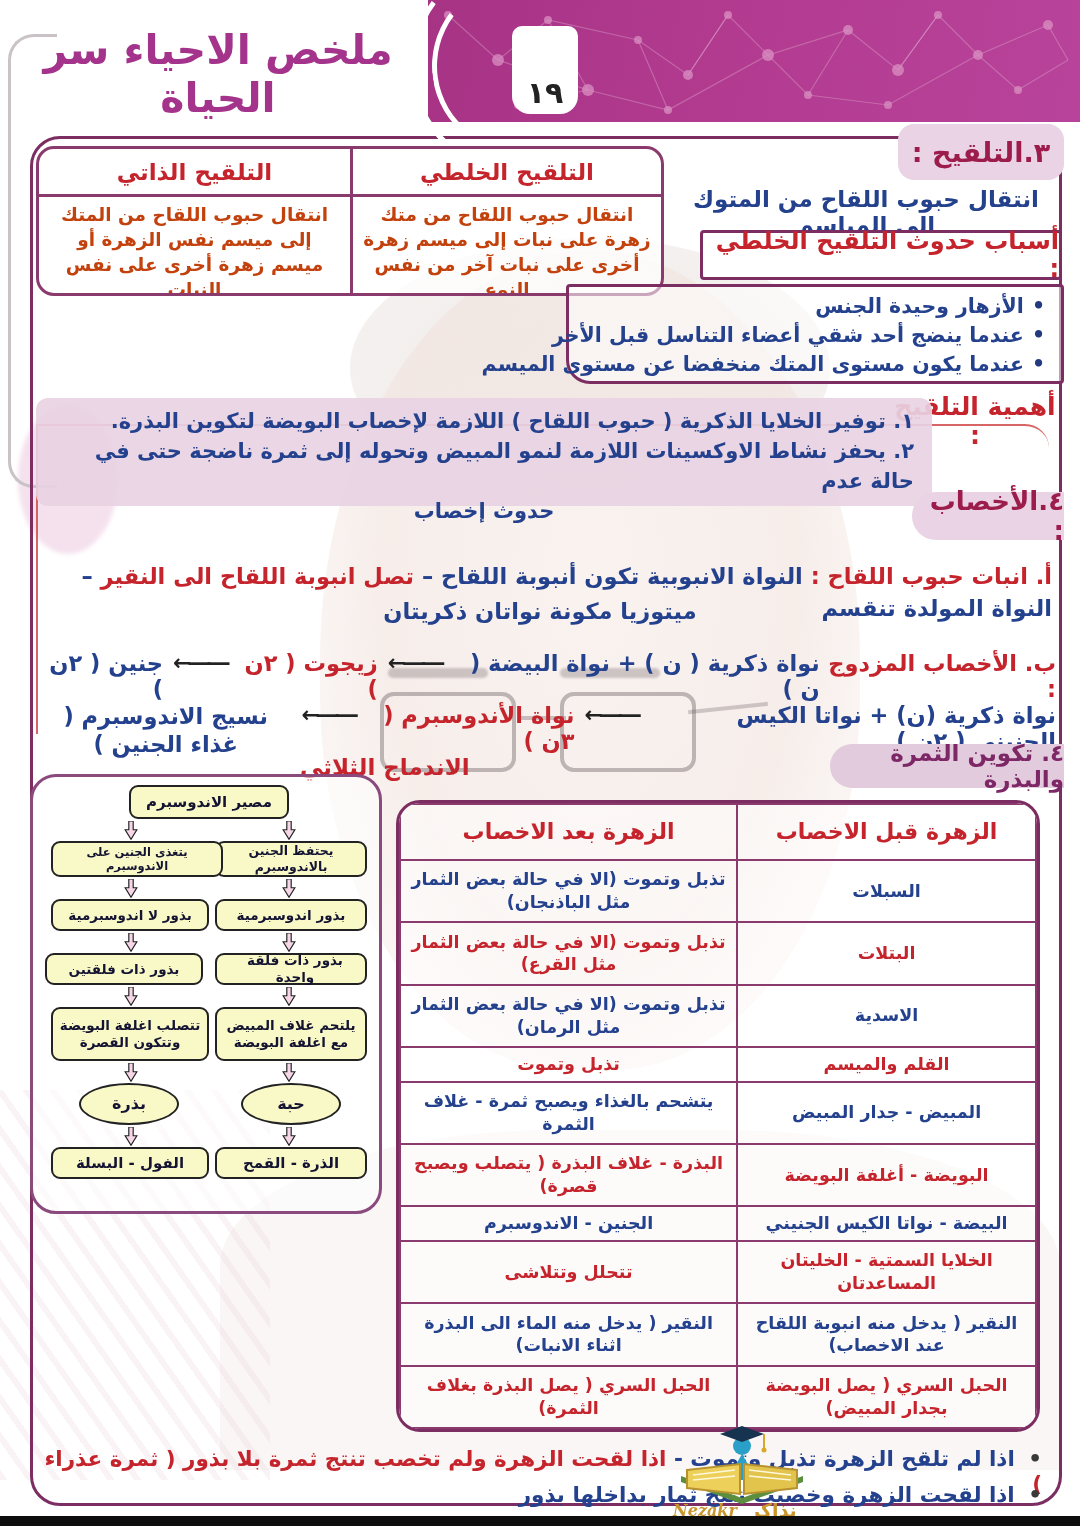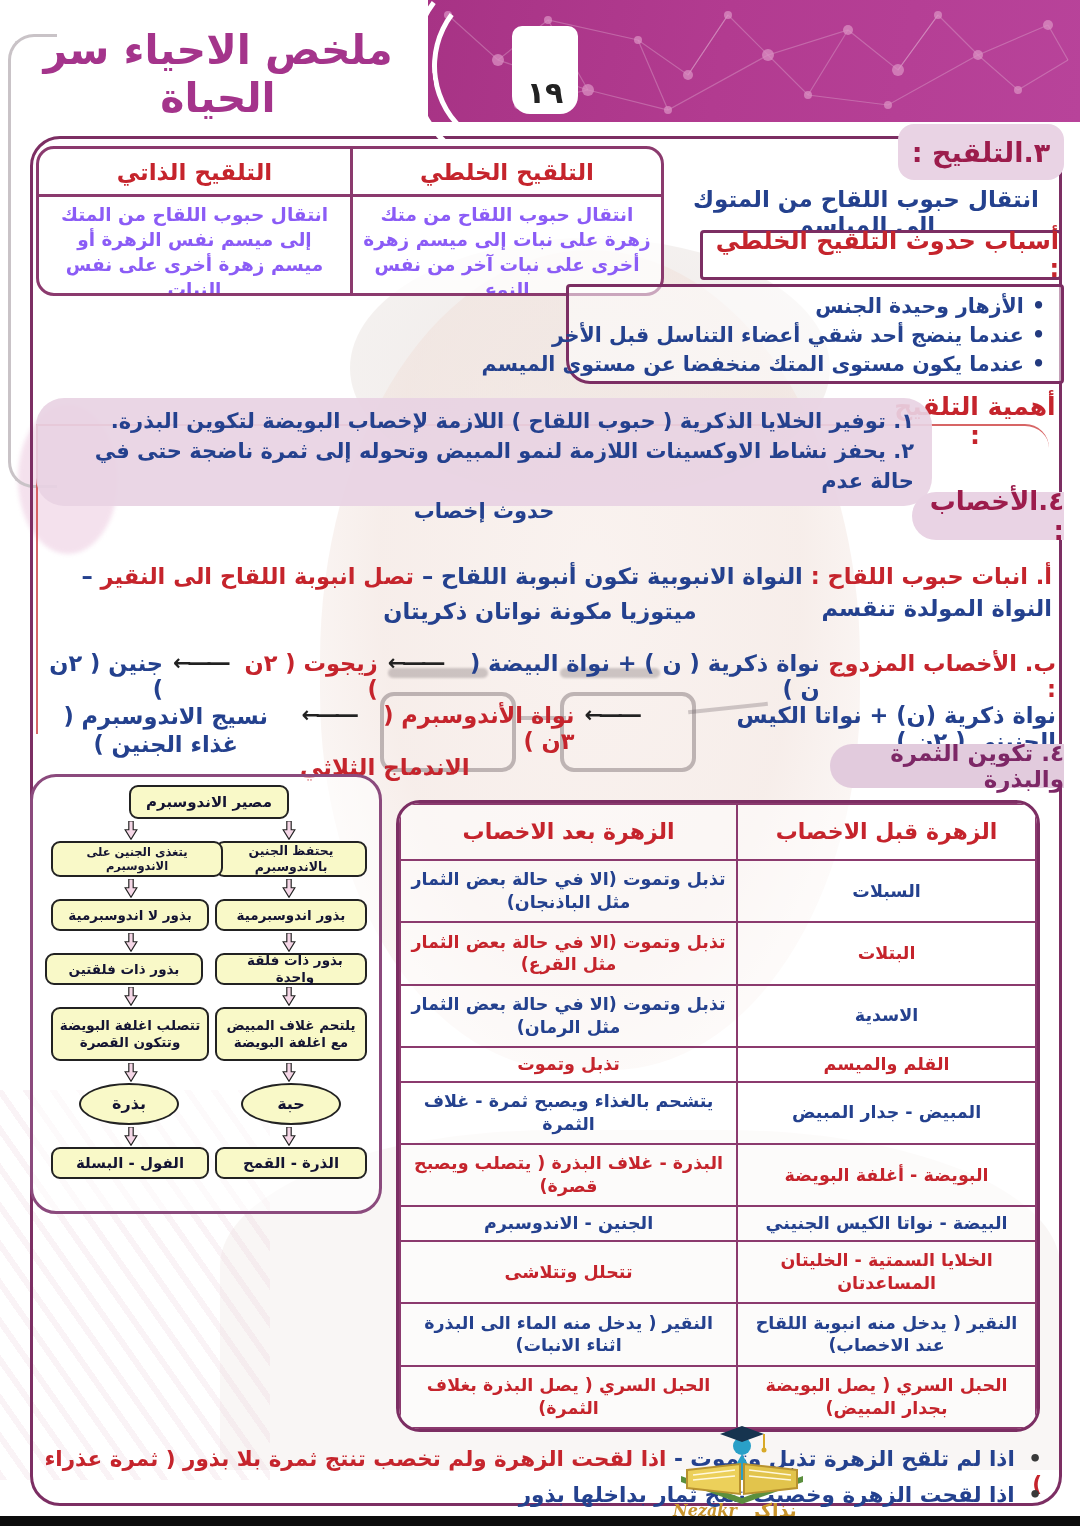--- a/index.html
+++ b/index.html
@@ -42,39 +42,39 @@
   #main-frame{position:absolute;left:30px;top:136px;width:1032px;height:1370px;z-index:1;
     border:3px solid #7c2e63;border-radius:30px;box-sizing:border-box;}
   #imp-redframe{position:absolute;left:36px;top:424px;width:1013px;height:310px;z-index:1;
     border-top:2px solid #d14b4b;border-left:2px solid #d14b4b;border-radius:0 24px 0 0;box-sizing:border-box;opacity:.85;}
   
   #cmp{position:absolute;left:36px;top:146px;width:628px;height:150px;z-index:2;
     border:3px solid #8b3a6e;border-radius:18px;background:rgba(255,255,255,.78);
     display:grid;grid-template-columns:1fr 1fr;grid-template-rows:48px 1fr;box-sizing:border-box;overflow:hidden;}
   .cmp-h{color:#c5242c;font-size:23px;display:flex;align-items:center;justify-content:center;
     border-bottom:3px solid #8b3a6e;}
-  .cmp-b{color:#8b5cf6;font-size:18.5px;display:flex;align-items:center;justify-content:center;
+  .cmp-b{color:#c2410c;font-size:18.5px;display:flex;align-items:center;justify-content:center;
     text-align:center;padding:6px 10px;line-height:1.35;}
   .cmp-divider{border-left:3px solid #8b3a6e;}
   
   .pill{background:#e9d3e4;color:#9c1c4c;display:flex;align-items:center;justify-content:center;}
   #s3-pill{position:absolute;left:898px;top:124px;width:166px;height:56px;z-index:2;border-radius:16px;font-size:27px;}
   #s3-def{position:absolute;left:676px;top:186px;width:380px;z-index:2;color:#24418e;font-size:23px;text-align:center;}
   #causes-box{position:absolute;left:700px;top:230px;width:362px;height:50px;z-index:2;
     border:3px solid #7c2e63;border-radius:4px;background:#fff;color:#c5242c;font-size:24px;
     display:flex;align-items:center;justify-content:center;box-sizing:border-box;}
   #bullets-box{position:absolute;left:566px;top:284px;width:498px;height:100px;z-index:2;
     border:3px solid #7c2e63;border-radius:4px 4px 4px 24px;background:rgba(255,255,255,.55);
     box-sizing:border-box;padding:5px 16px;}
   .cause{color:#24418e;font-size:20.5px;line-height:29px;white-space:nowrap;}
   .cause .dot{color:#233a7e;margin-left:8px;}
   
   #imp-label{position:absolute;left:886px;top:392px;width:178px;z-index:2;color:#c5242c;font-size:25px;text-align:center;}
   #imp-box{position:absolute;left:36px;top:398px;width:896px;height:108px;z-index:2;
-    background:rgba(232,210,227,.92);border-radius:28px;box-sizing:border-box;
+    background:rgba(232,210,227,.92);border-radius:12px;box-sizing:border-box;
     padding:8px 18px;color:#24418e;font-size:21px;line-height:30px;}
   #imp-box .center{text-align:center;}
   #imp-box .right{text-align:right;}
   
   #s4-pill{position:absolute;left:912px;top:492px;width:152px;height:48px;z-index:2;
     border-radius:24px 0 0 24px;font-size:26px;}
   #line-a{position:absolute;left:50px;top:560px;width:1002px;z-index:2;font-size:22.5px;text-align:right;line-height:32px;}
   #line-a2{position:absolute;left:0;top:598px;width:1080px;z-index:2;font-size:22.5px;text-align:center;color:#24418e;}
   .blue{color:#24418e;} .red{color:#c5242c;}
   .flowline{position:absolute;z-index:2;display:flex;align-items:flex-start;gap:8px;font-size:22.5px;}

